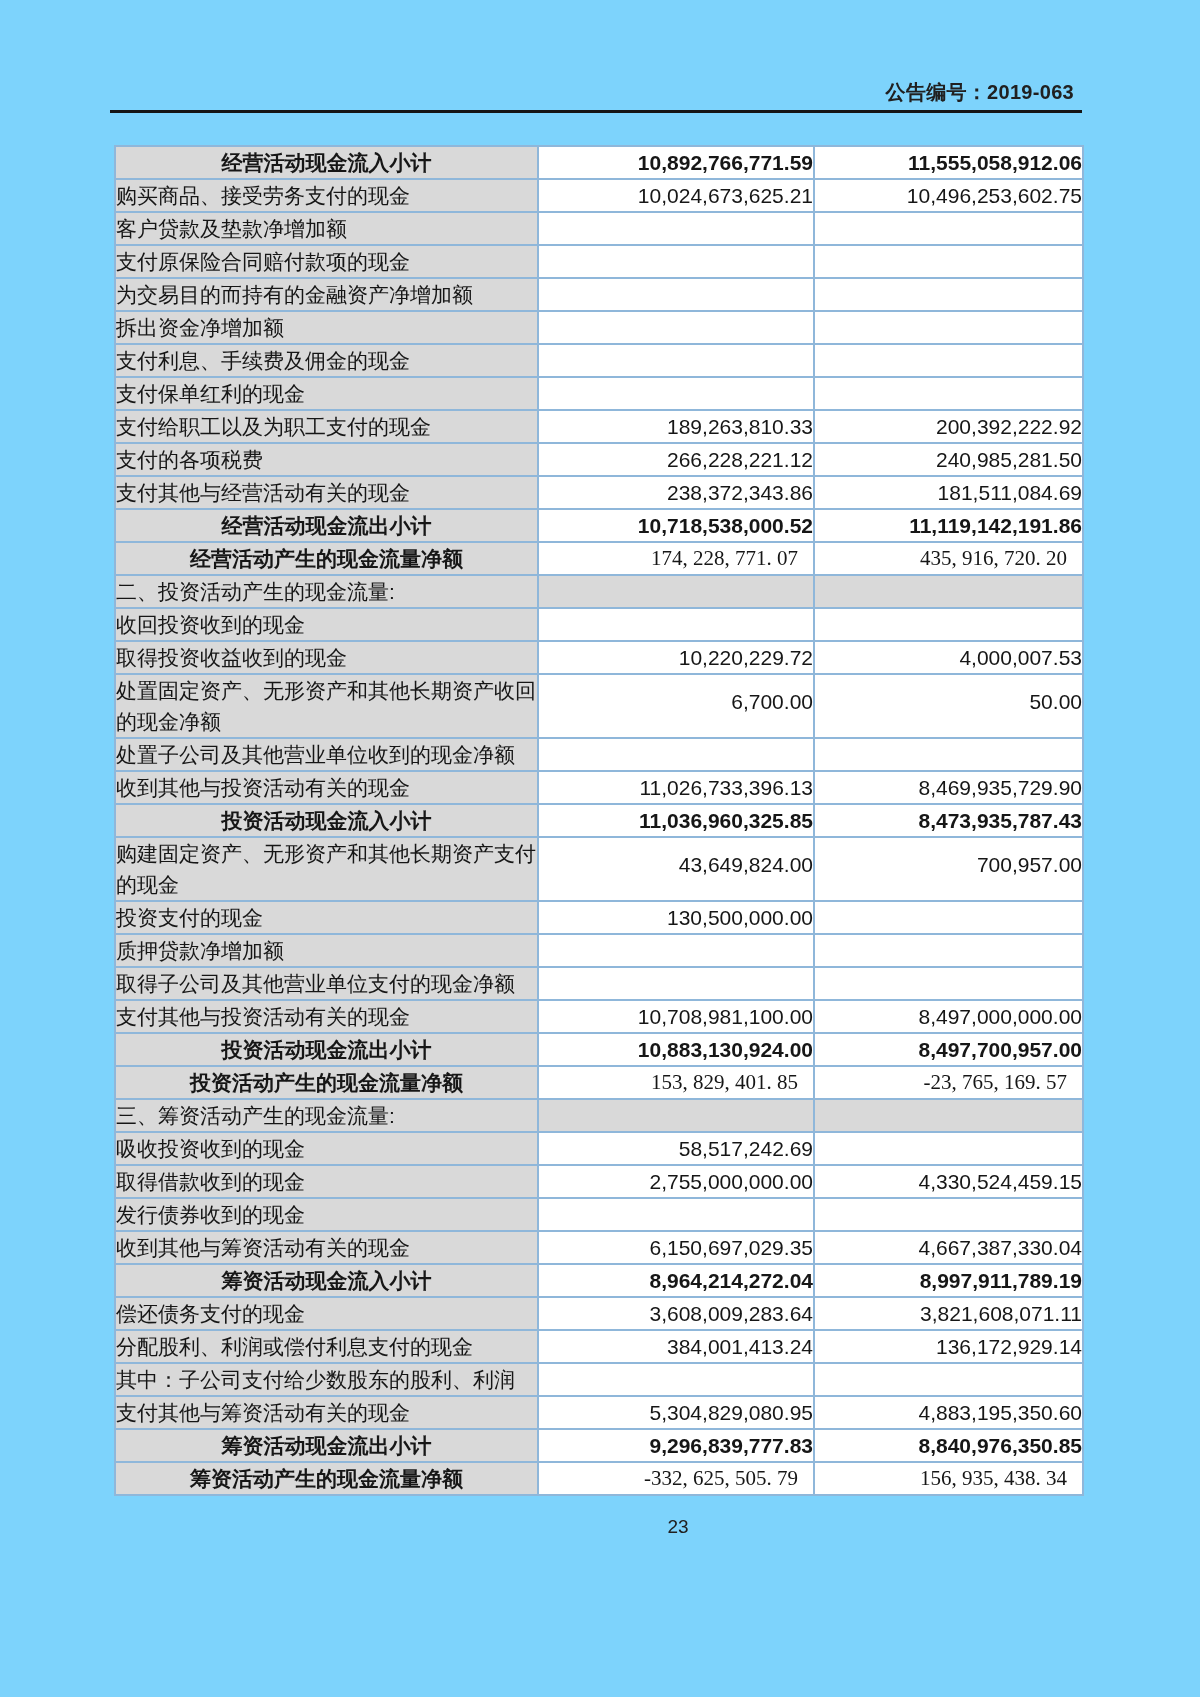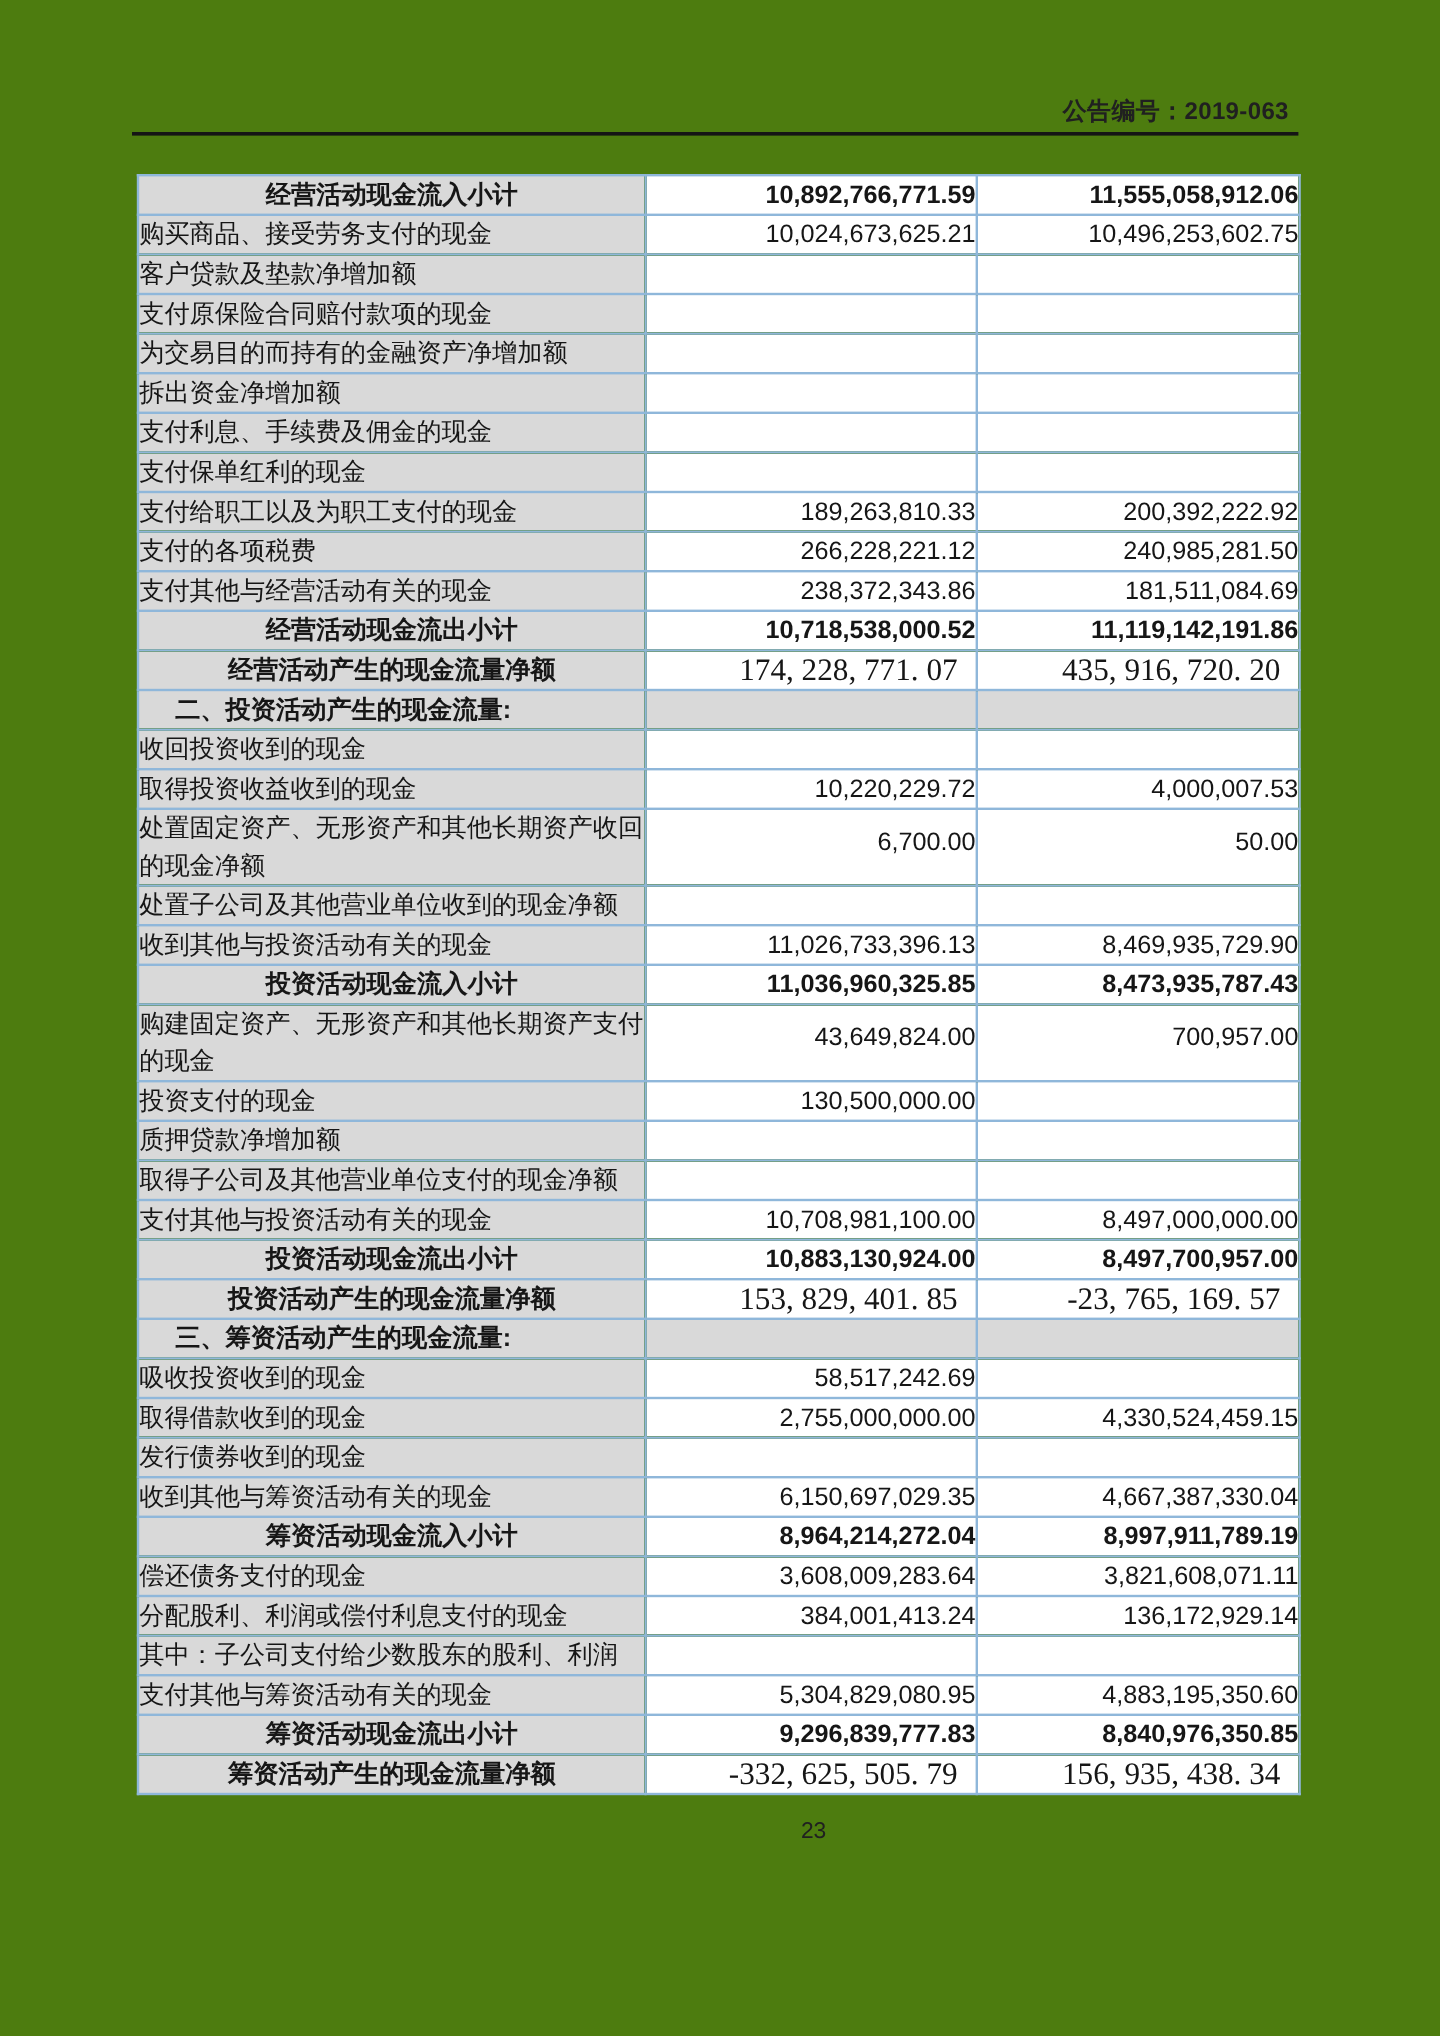--- a/index.html
+++ b/index.html
@@ -1,17 +1,17 @@
 <!DOCTYPE html>
 <html><head>
 <meta charset="utf-8">
 <style>
   html,body{margin:0;padding:0;background:#ffffff;}
   .page{
-    position:relative;width:1200px;height:1697px;background:#4d7c0f;overflow:hidden;
+    position:relative;width:1200px;height:1697px;background:#7dd3fc;overflow:hidden;
     font-family:"Liberation Sans","DejaVu Sans",sans-serif;color:#1a1a1a;
   }
   .header-right{
     position:absolute;top:79px;left:114px;width:960px;text-align:right;
     font-size:20px;font-weight:600;color:#202020;letter-spacing:0.3px;
   }
   .header-rule{
     position:absolute;top:110px;left:110px;width:972px;height:3px;background:#151515;
   }
   table.cf-table{
@@ -28,23 +28,23 @@
   }
   .c-num{
     background:#ffffff;text-align:right;padding:0 13px 0 4px;
     font-size:21px;font-weight:400;
   }
   .row-subtotal .c-label{text-align:center;font-weight:700;}
   .row-subtotal .c-num{font-weight:700;}
   .row-net .c-label{text-align:center;font-weight:700;}
   .row-net .c-num{
     font-family:"Liberation Serif","DejaVu Serif",serif;
-    font-size:26px;font-weight:400;padding-right:15px;
-  }
-  .row-section .c-label{font-weight:700;padding-left:30px;}
+    font-size:21px;font-weight:400;padding-right:15px;
+  }
+  .row-section .c-label{font-weight:400;}
   .row-section .c-num{background:#d9d9d9;}
   .row-tall td{height:63px;}
   .row-tall .c-label{white-space:normal;}
   .row-tall .c-num{vertical-align:top;padding-top:15px;}
   .page-number{
     position:absolute;top:1516px;left:640px;width:76px;text-align:center;
     font-size:19px;color:#202020;
   }
 </style>
 </head>

